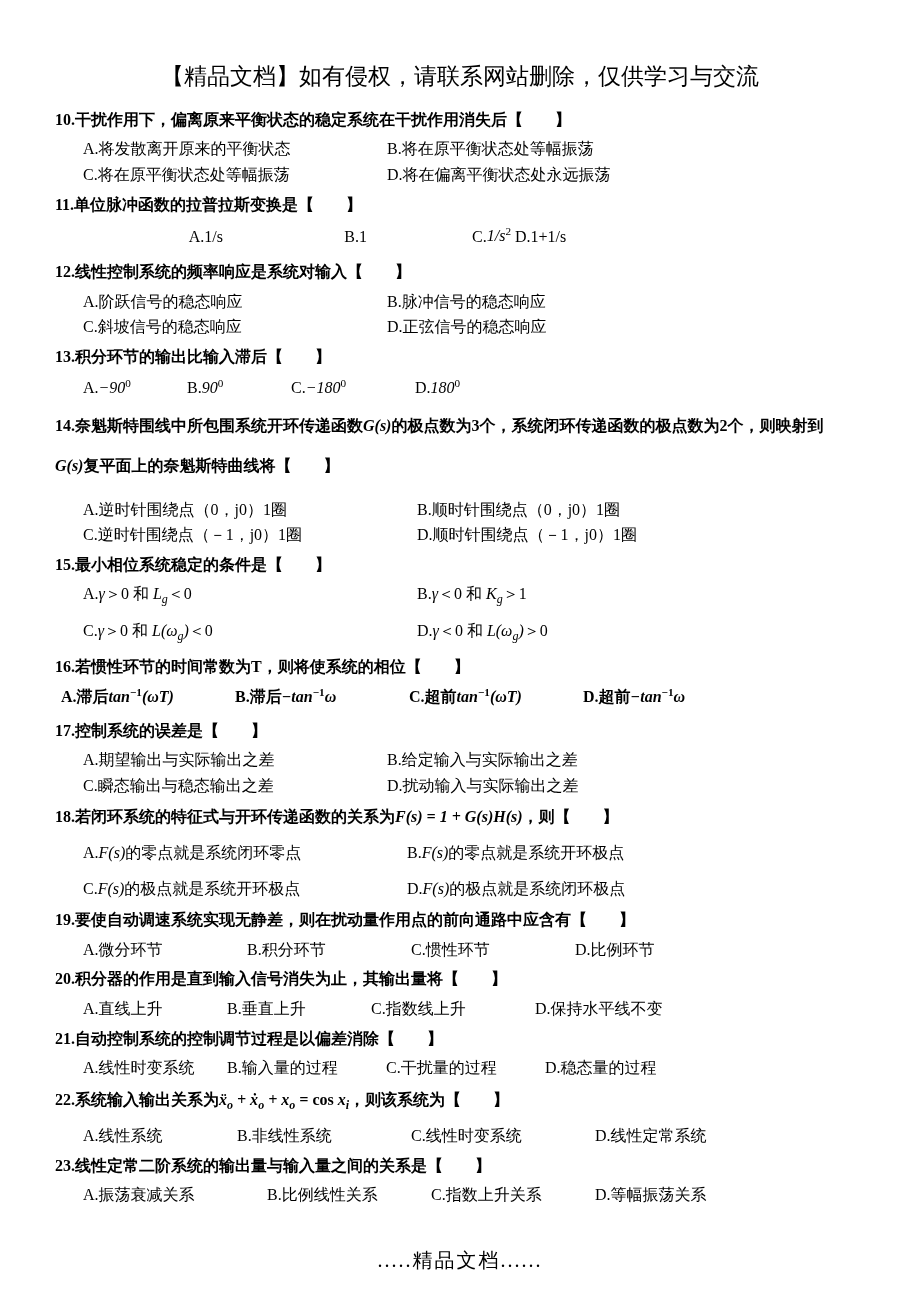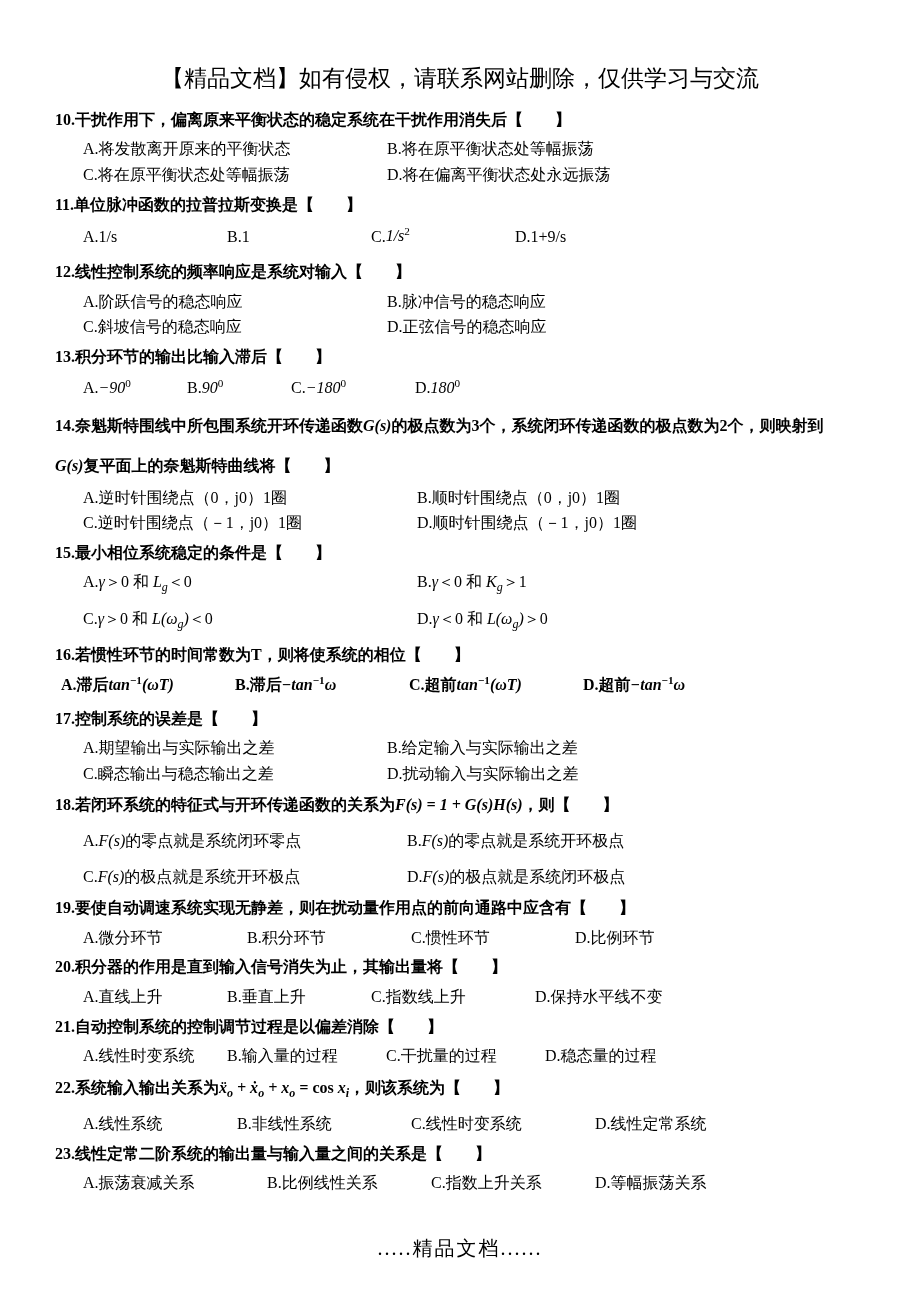--- a/index.html
+++ b/index.html
@@ -10,27 +10,27 @@
       background: #fff;
       width: 920px;
       padding: 60px 55px 40px 55px;
       line-height: 1.6;
     }
     .header {
       text-align: center;
       font-size: 23px;
       font-weight: normal;
       margin-bottom: 10px;
-      font-family: Liberation Sans, sans-serif;
+      font-family: Liberation Mono, monospace;
     }
     .q { margin-bottom: 4px; font-weight: bold; }
     .q-main { padding-left: 0; }
     .opts { padding-left: 28px; margin-bottom: 4px; }
     .opts span { display: inline-block; }
-    .w-sm { min-width: 140px; }
+    .w-sm { min-width: 140px; text-align: right; }
     .w-lg { min-width: 300px; }
     sup { font-size: 0.7em; }
     sub { font-size: 0.75em; }
     .math { font-style: italic; font-family: "Times New Roman", Times, serif; }
     .rm { font-style: normal; }
     .footer {
       text-align: center;
       margin-top: 36px;
       font-size: 20px;
       letter-spacing: 2px;
@@ -47,21 +47,21 @@
   <span>B.将在原平衡状态处等幅振荡</span><br>
   <span class="w-lg">C.将在原平衡状态处等幅振荡</span>
   <span>D.将在偏离平衡状态处永远振荡</span>
 </div>
 
 <div class="q q-main">11.单位脉冲函数的拉普拉斯变换是【　　】</div>
 <div class="opts" style="margin-top:6px;margin-bottom:10px;">
   <span class="w-sm">A.1/s</span>
   <span class="w-sm">B.1</span>
   <span class="w-sm"><span>C. </span><span class="math">1/s<sup class="rm">2</sup></span></span>
-  <span>D.1+9/s</span>
+  <span>D.1+1/s</span>
 </div>
 
 <div class="q q-main">12.线性控制系统的频率响应是系统对输入【　　】</div>
 <div class="opts">
   <span class="w-lg">A.阶跃信号的稳态响应</span>
   <span>B.脉冲信号的稳态响应</span><br>
   <span class="w-lg">C.斜坡信号的稳态响应</span>
   <span>D.正弦信号的稳态响应</span>
 </div>
 
@@ -69,21 +69,21 @@
 <div class="opts" style="margin-top:6px;margin-bottom:12px;">
   <span style="min-width:100px;display:inline-block">A.<span class="math">−90<sup class="rm">0</sup></span></span>
   <span style="min-width:100px;display:inline-block">B.<span class="math">90<sup class="rm">0</sup></span></span>
   <span style="min-width:120px;display:inline-block">C.<span class="math">−180<sup class="rm">0</sup></span></span>
   <span>D.<span class="math">180<sup class="rm">0</sup></span></span>
 </div>
 
 <div class="q q-main">
   <span>14.奈魁斯特围线中所包围系统开环传递函数</span><span class="math">G(s)</span><span>的极点数为3个，系统闭环传递函数的极点数为2个，则映射到</span>
 </div>
-<div class="q q-main" style="margin-top:14px;margin-bottom:6px;">
+<div class="q q-main" style="margin-top:14px;margin-bottom:18px;">
   <span class="math">G(s)</span><span>复平面上的奈魁斯特曲线将【　　】</span>
 </div>
 <div class="opts">
   <span style="min-width:330px;display:inline-block">A.逆时针围绕点（0，j0）1圈</span>
   <span>B.顺时针围绕点（0，j0）1圈</span><br>
   <span style="min-width:330px;display:inline-block">C.逆时针围绕点（－1，j0）1圈</span>
   <span>D.顺时针围绕点（－1，j0）1圈</span>
 </div>
 
 <div class="q q-main">15.最小相位系统稳定的条件是【　　】</div>

